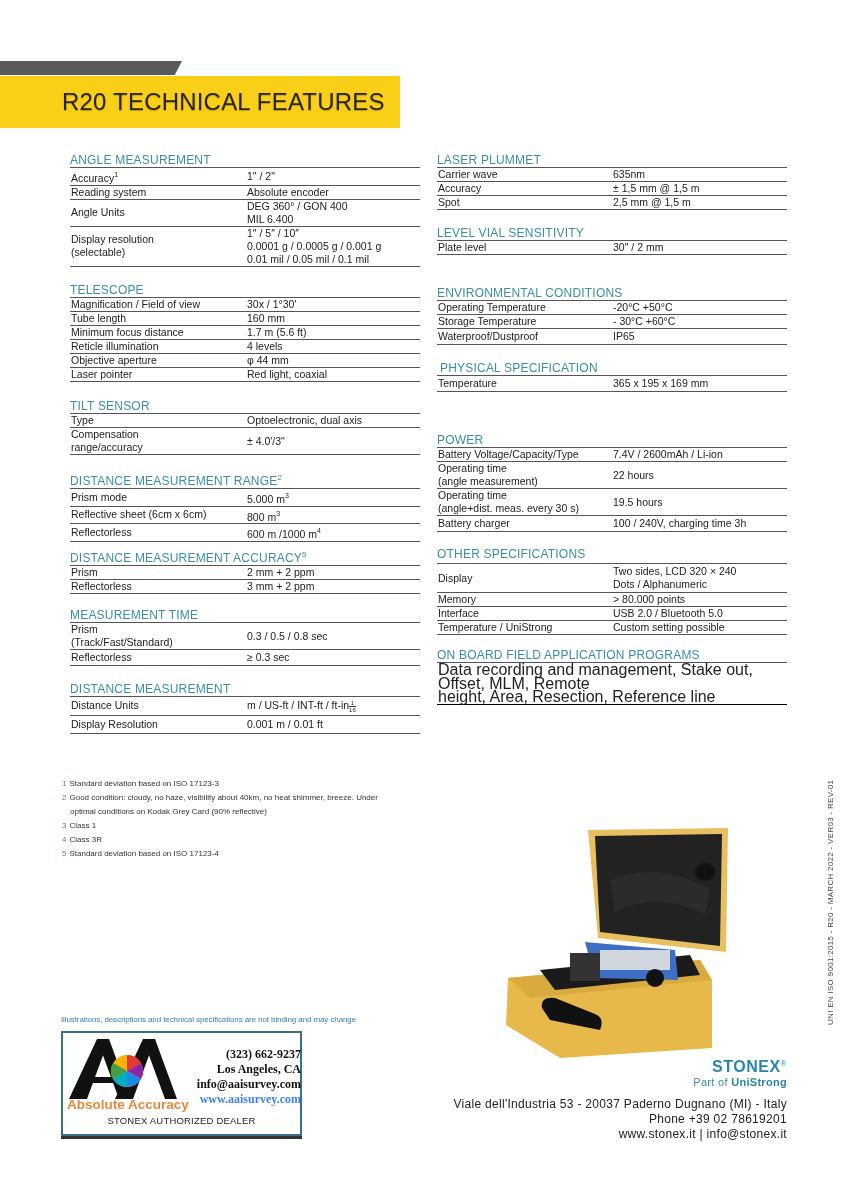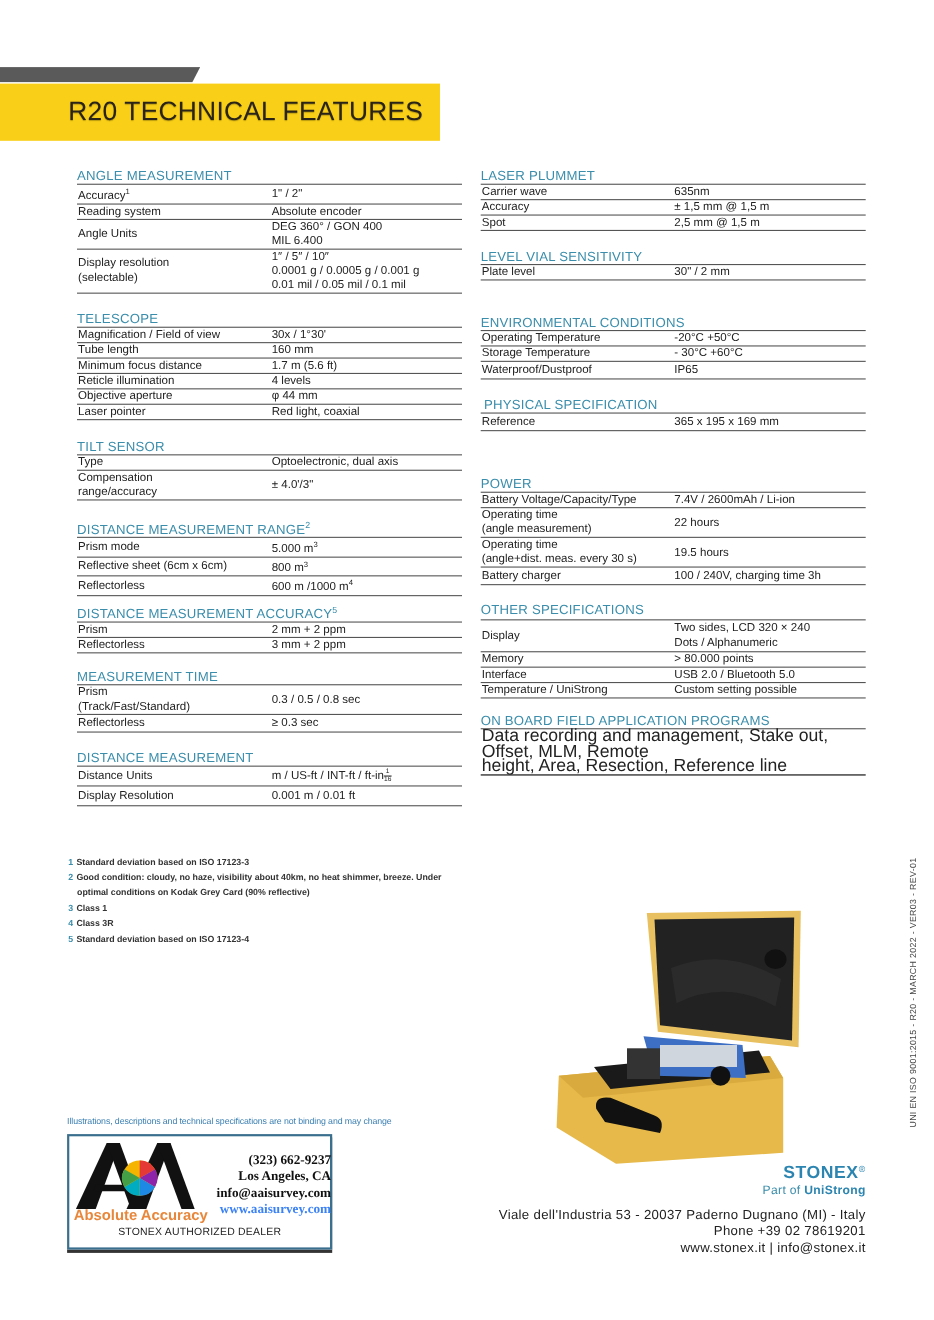--- a/index.html
+++ b/index.html
@@ -22,21 +22,21 @@
   .rows { border-top: 1px solid #555; }
   .row { display: flex; border-bottom: 1px solid #555; font-size: 10.5px; line-height: 13px; color: #222; align-items: center; }
   .row .k { width: 177px; flex: none; padding-left: 1px; }
   .row .v { flex: 1; }
   .row sup { font-size: 7px; }
   .col-right .row .k { width: 176px; }
   .full-text { font-size: 16px; line-height: 13.5px; border-bottom: 1px solid #000000; padding-left:1px; }
   .frac { display: inline-flex; flex-direction: column; font-size: 6px; line-height: 6px; vertical-align: middle; text-align: center; }
   .frac span:first-child { border-bottom: 1px solid #333; }
 
-  .footnotes { position: absolute; left: 62px; top: 777px; width: 360px; font-size: 8px; line-height: 14px; color: #333; font-weight: bold; }
+  .footnotes { position: absolute; left: 62px; top: 777px; width: 360px; font-size: 8px; line-height: 14px; color: #333; }
   .footnotes .fn-num { color: #3a8dab; margin-right: 3px; }
   .footnotes .fn-indent { padding-left: 8px; }
 
   .vertical-text { position: absolute; left: 826px; top: 1025px; transform-origin: 0 0; transform: rotate(-90deg);
     font-size: 8px; color: #444; white-space: nowrap; letter-spacing: 0.3px; }
 
   .disclaimer { position: absolute; left: 61px; top: 1015px; font-size: 8px; color: #3a7fb2; white-space: nowrap; letter-spacing: -0.1px; }
 
   .dealer-box { position: absolute; left: 61px; top: 1031px; width: 241px; height: 105px; border: 2px solid #3b6f8e;
     box-shadow: 0 3px 0 #333; background: #fff; }
@@ -255,21 +255,21 @@
           <div class="k">Waterproof/Dustproof</div>
           <div class="v">IP65</div>
         </div>
     </div>
   </div>
 
   <div class="section" style="top:361px">
     <div class="sec-title" style="padding-left:3px">PHYSICAL SPECIFICATION</div>
     <div class="rows">
       <div class="row" style="padding:1px 0">
-          <div class="k">Reference</div>
+          <div class="k">Temperature</div>
           <div class="v">365 x 195 x 169 mm</div>
         </div>
     </div>
   </div>
 
   <div class="section" style="top:433px">
     <div class="sec-title">POWER</div>
     <div class="rows">
       <div class="row">
           <div class="k">Battery Voltage/Capacity/Type</div>

